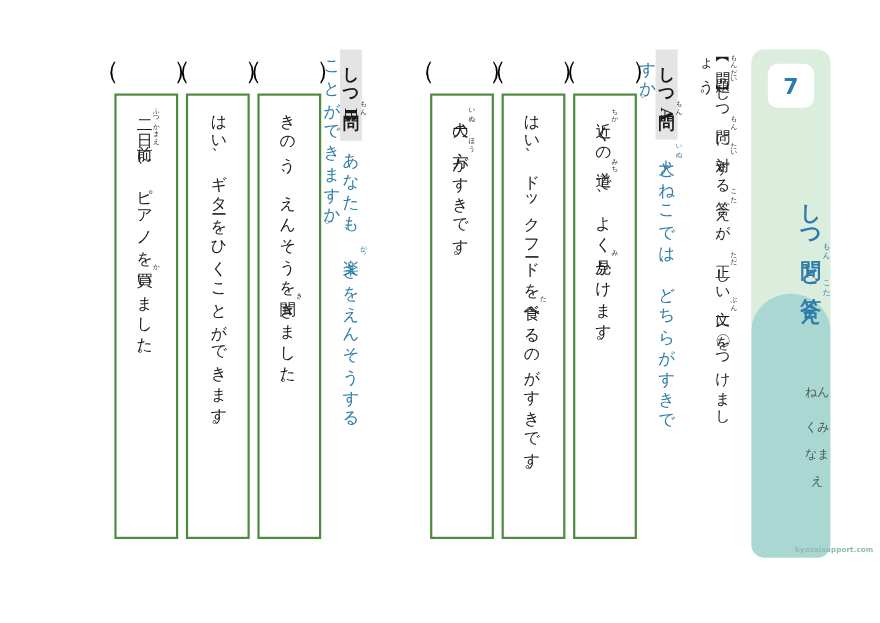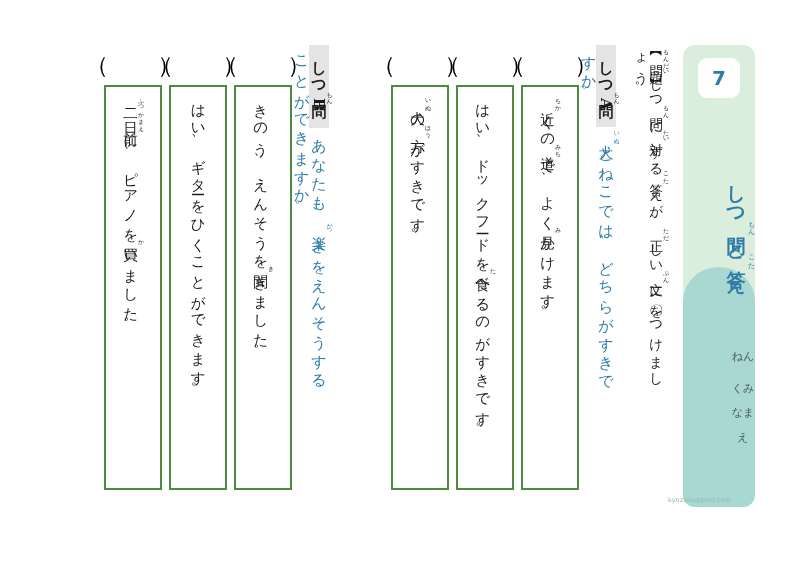--- a/index.html
+++ b/index.html
@@ -188,27 +188,28 @@
     letter-spacing: 2.5px;
     line-height: 1.25;
     font-family: "DejaVu Serif", "Liberation Serif", serif;
     height: 100%;
   }
   .answer-text rt { font-size: 6px; letter-spacing: 0; }
 
   
   .watermark {
     position: absolute;
-    left: 668px;
+    left: 722px;
     top: 496px;
     width: 72px;
-    text-align: left;
+    text-align: right;
     font-size: 6.5px;
     color: #8fb9b4;
     letter-spacing: 0.1px;
+    font-weight: bold;
   }
 </style>
 </head>
 <body>
 
 <div class="page">
 
   <div class="sidebar">
     <div class="sidebar-lower"></div>
     <div class="num-badge">7</div>

